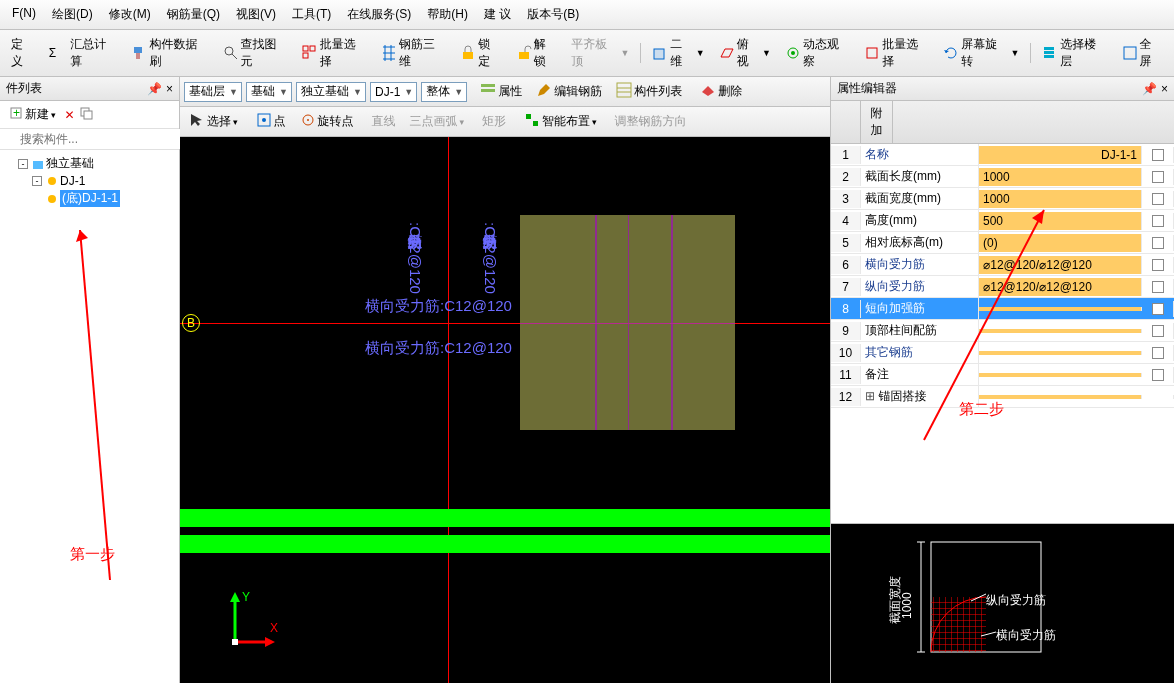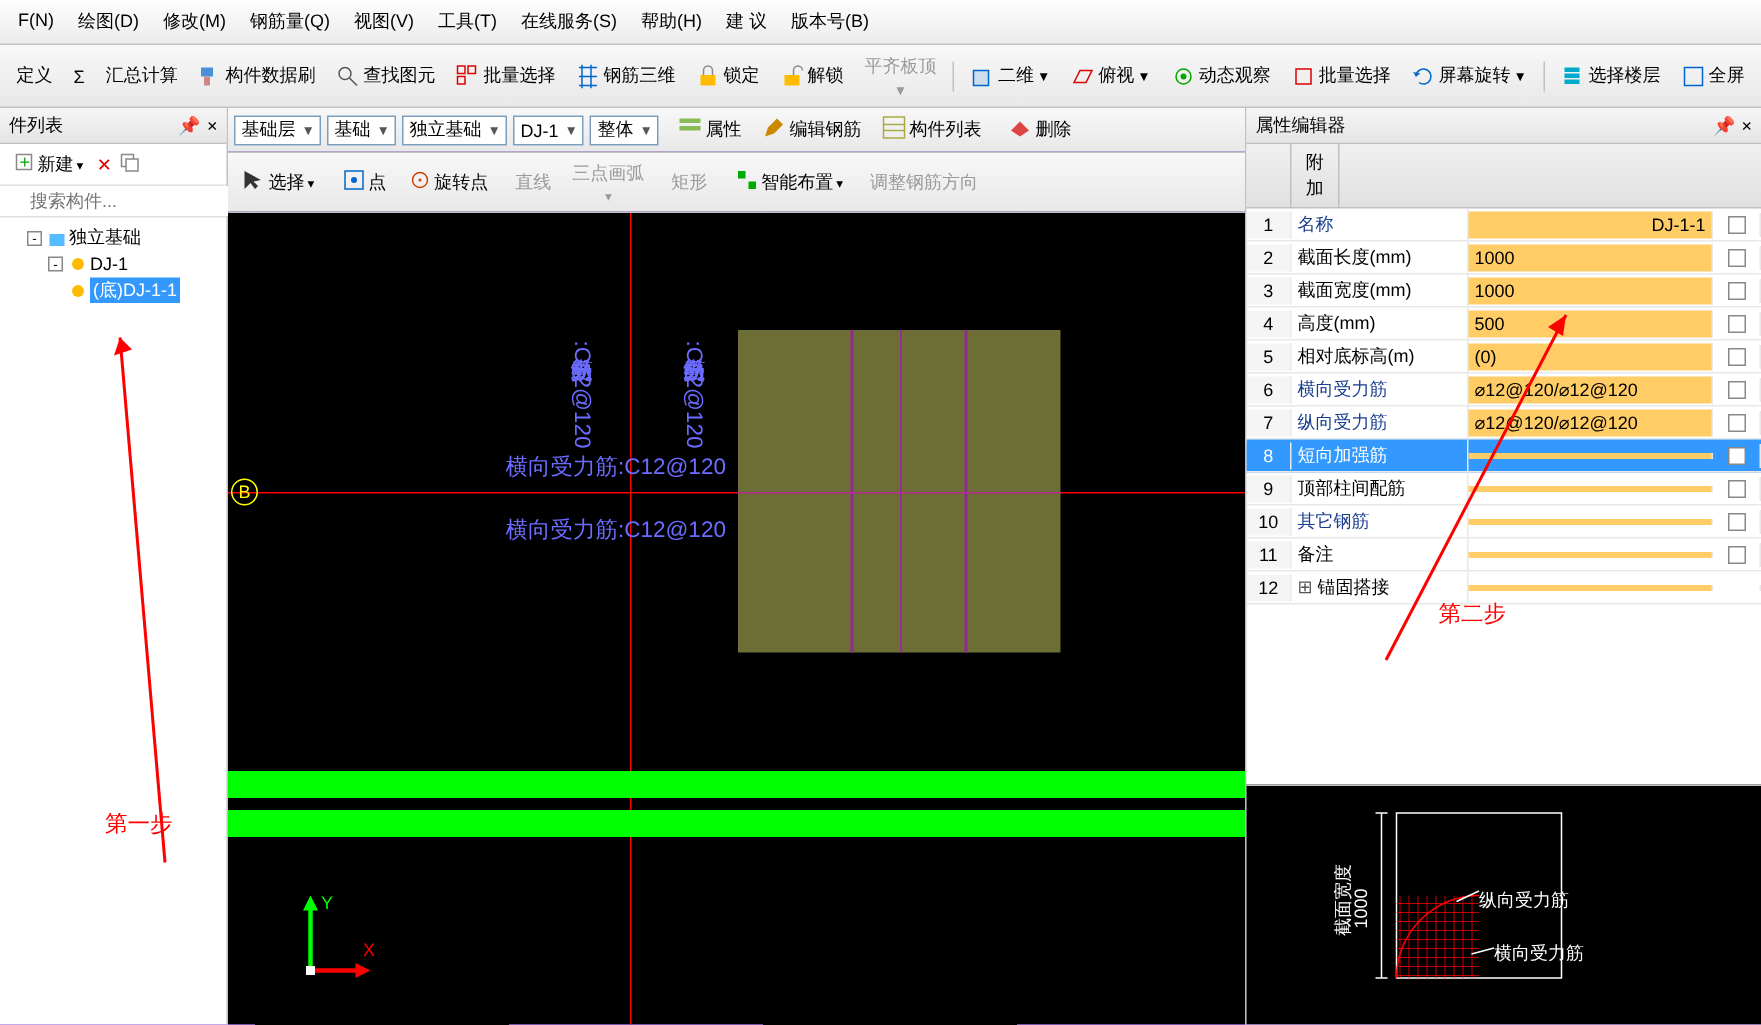--- a/index.html
+++ b/index.html
@@ -5,25 +5,25 @@
 * { box-sizing: border-box; margin: 0; padding: 0; font-family: "Microsoft YaHei", sans-serif; font-size: 12px; }
 body { width: 1174px; height: 683px; overflow: hidden; background: #f0f0f0; display: flex; flex-direction: column; }
 
 .menubar { display: flex; gap: 8px; padding: 4px 8px; background: linear-gradient(#fdfdfd, #ececec); border-bottom: 1px solid #c0c0c0; }
 .menubar span { padding: 2px 4px; cursor: default; text-align: center; }
 
 .toolbar { display: flex; align-items: center; gap: 4px; padding: 3px 6px; background: linear-gradient(#f8f8f8, #e8e8e8); border-bottom: 1px solid #c0c0c0; }
 .toolbar .tbtn { display: flex; align-items: center; gap: 2px; padding: 2px 4px; border: 1px solid transparent; border-radius: 2px; cursor: pointer; }
 .toolbar .sep { width: 1px; height: 20px; background: #c0c0c0; margin: 0 2px; }
 .toolbar .ico { width: 16px; height: 16px; display: inline-block; }
-.disabled { color: #9a9a9a; flex-direction: column; }
+.disabled { color: #9a9a9a; }
 
 .main { flex: 1; display: flex; min-height: 0; }
 
-.left-panel { width: 152px; display: flex; flex-direction: column; border-right: 1px solid #c0c0c0; background: #fff; }
+.left-panel { width: 180px; display: flex; flex-direction: column; border-right: 1px solid #c0c0c0; background: #fff; }
 .panel-header { display: flex; align-items: center; justify-content: space-between; padding: 3px 6px; background: linear-gradient(#f5f5f5, #e5e5e5); border-bottom: 1px solid #c0c0c0; font-size: 12px; }
 .panel-header .hicons { display: flex; gap: 4px; }
 .panel-tools { display: flex; align-items: center; gap: 4px; padding: 3px 4px; border-bottom: 1px solid #e0e0e0; }
 .panel-tools .nbtn { display: flex; align-items: center; gap: 2px; padding: 1px 4px; border: 1px solid transparent; }
 .search-row { display: flex; align-items: center; border-bottom: 1px solid #e0e0e0; }
 .search-row input { flex: 1; border: none; padding: 3px 20px; outline: none; color: #888; }
 .search-row .sico { width: 18px; text-align: center; color: #888; }
 .tree { flex: 1; padding: 4px 4px; font-size: 12px; position: relative; }
 .tree-item { display: flex; align-items: center; gap: 2px; padding: 1px 0; }
 .tree-indent1 { padding-left: 14px; }

